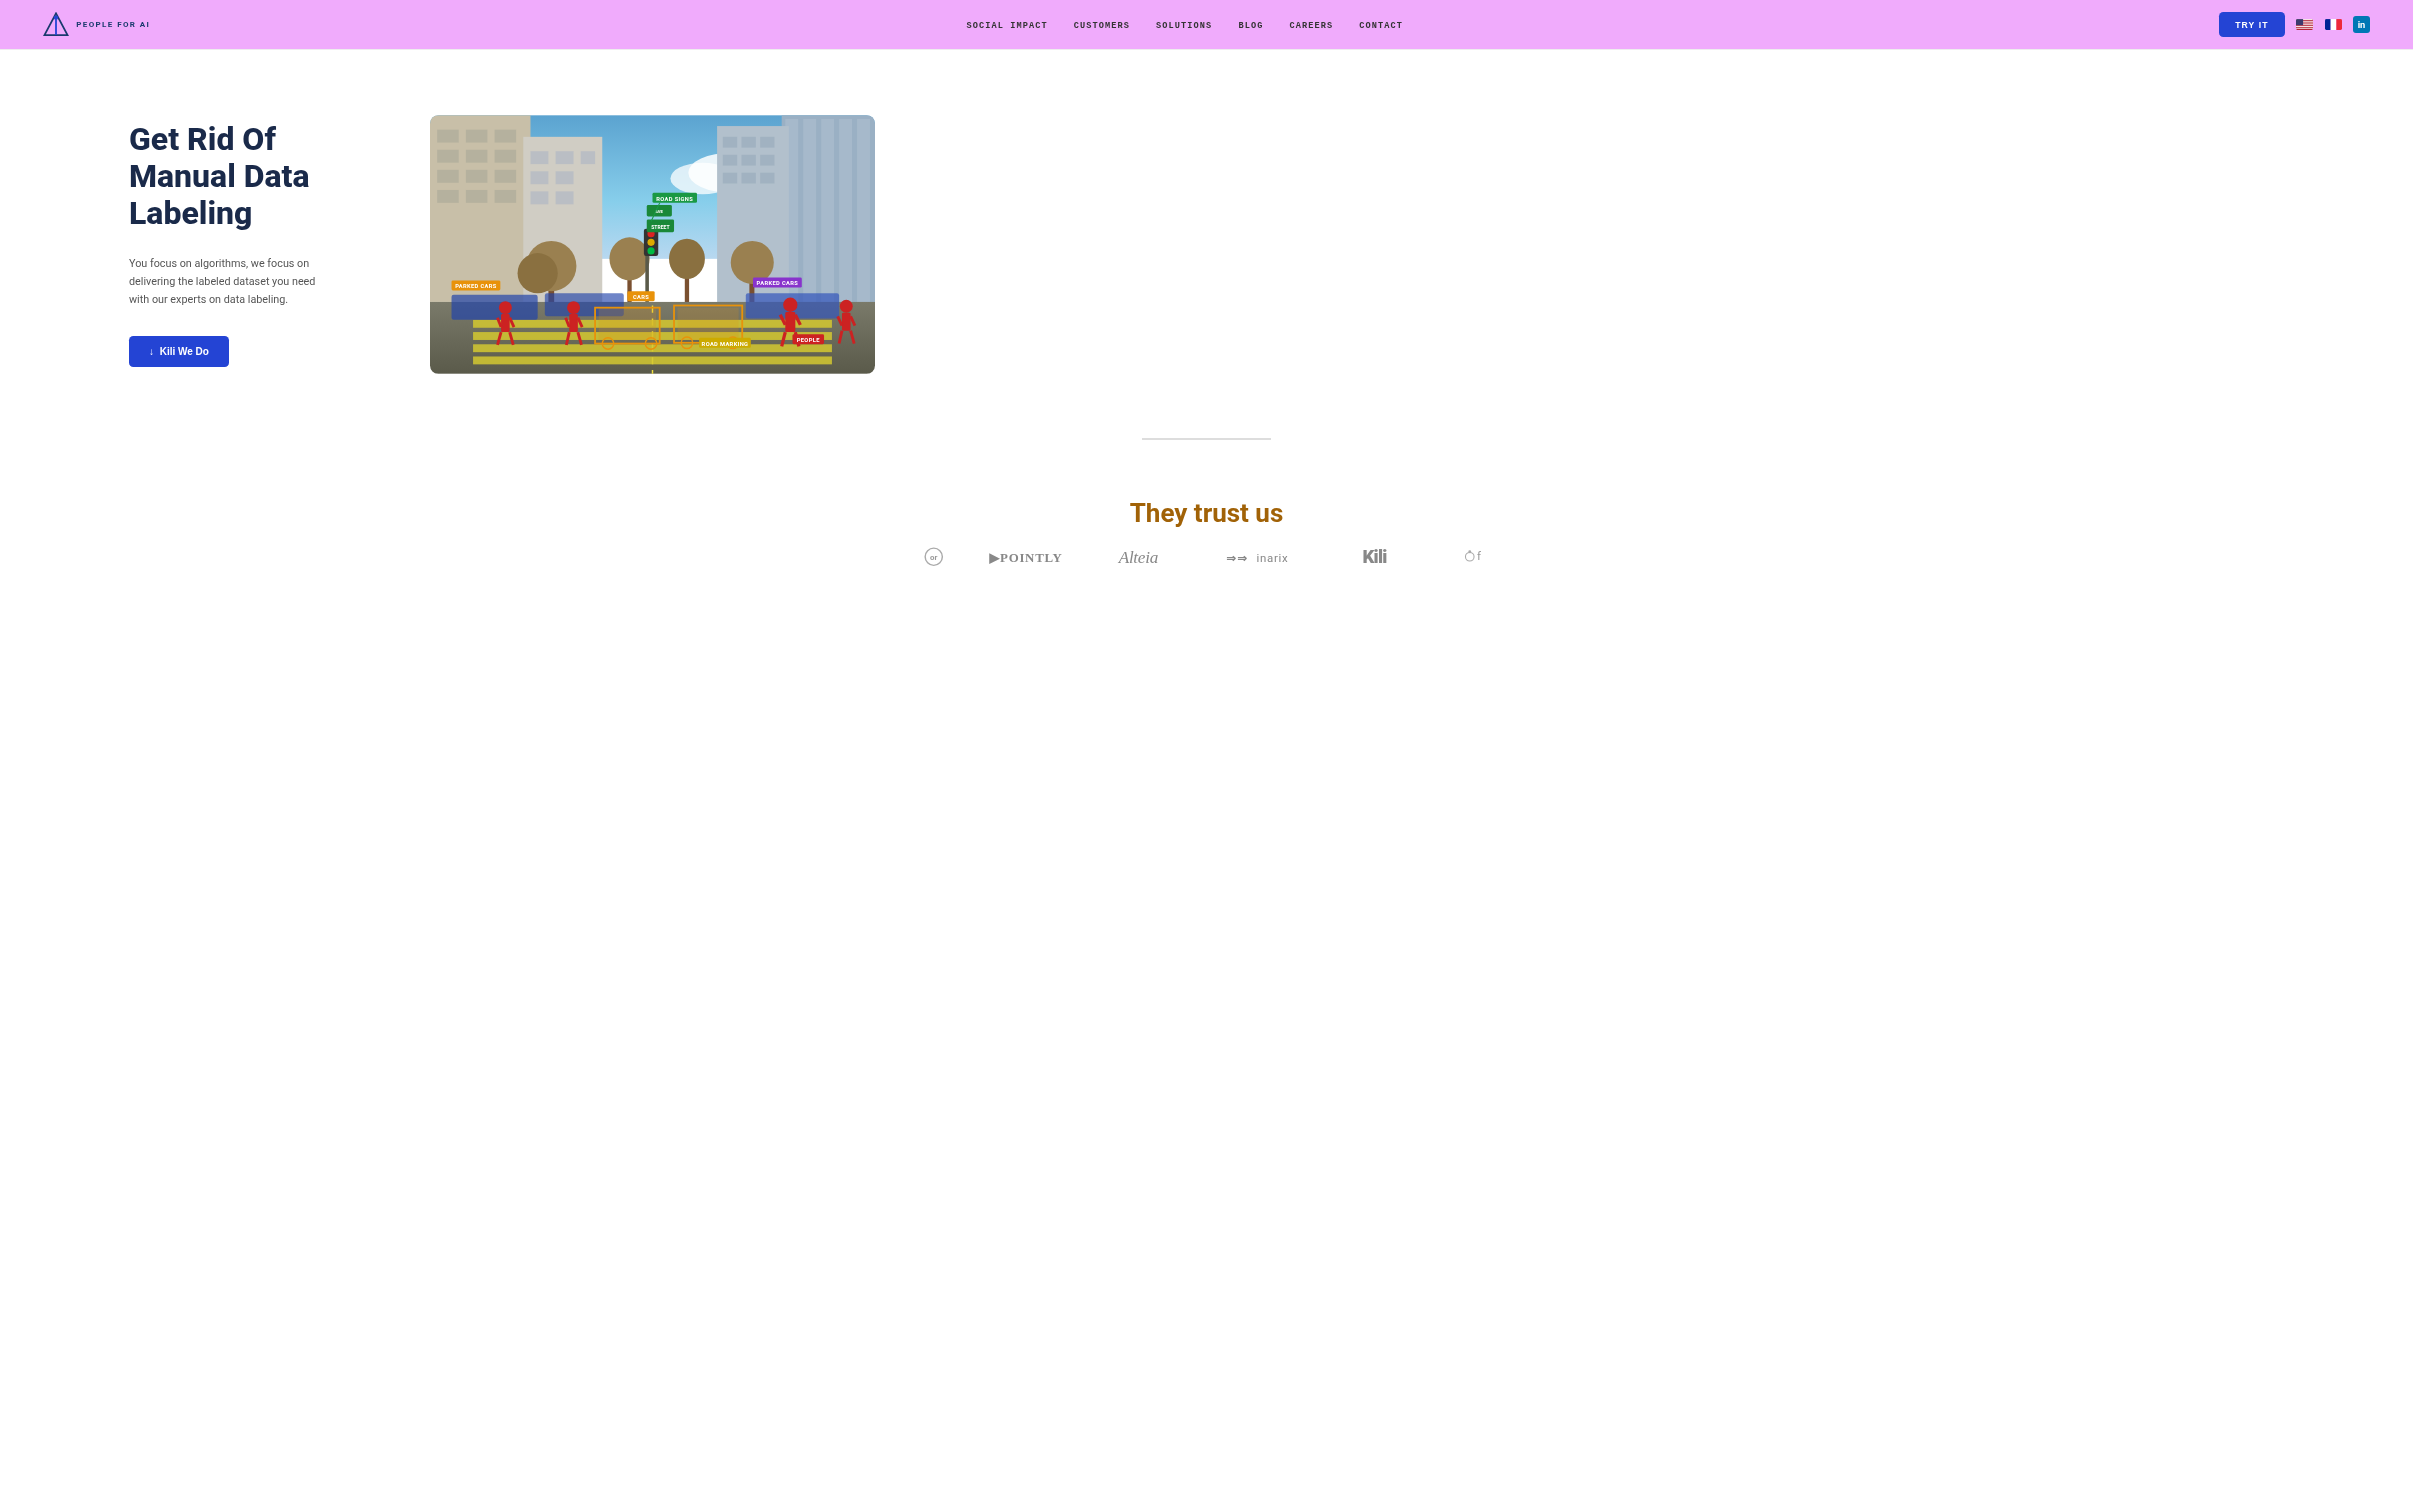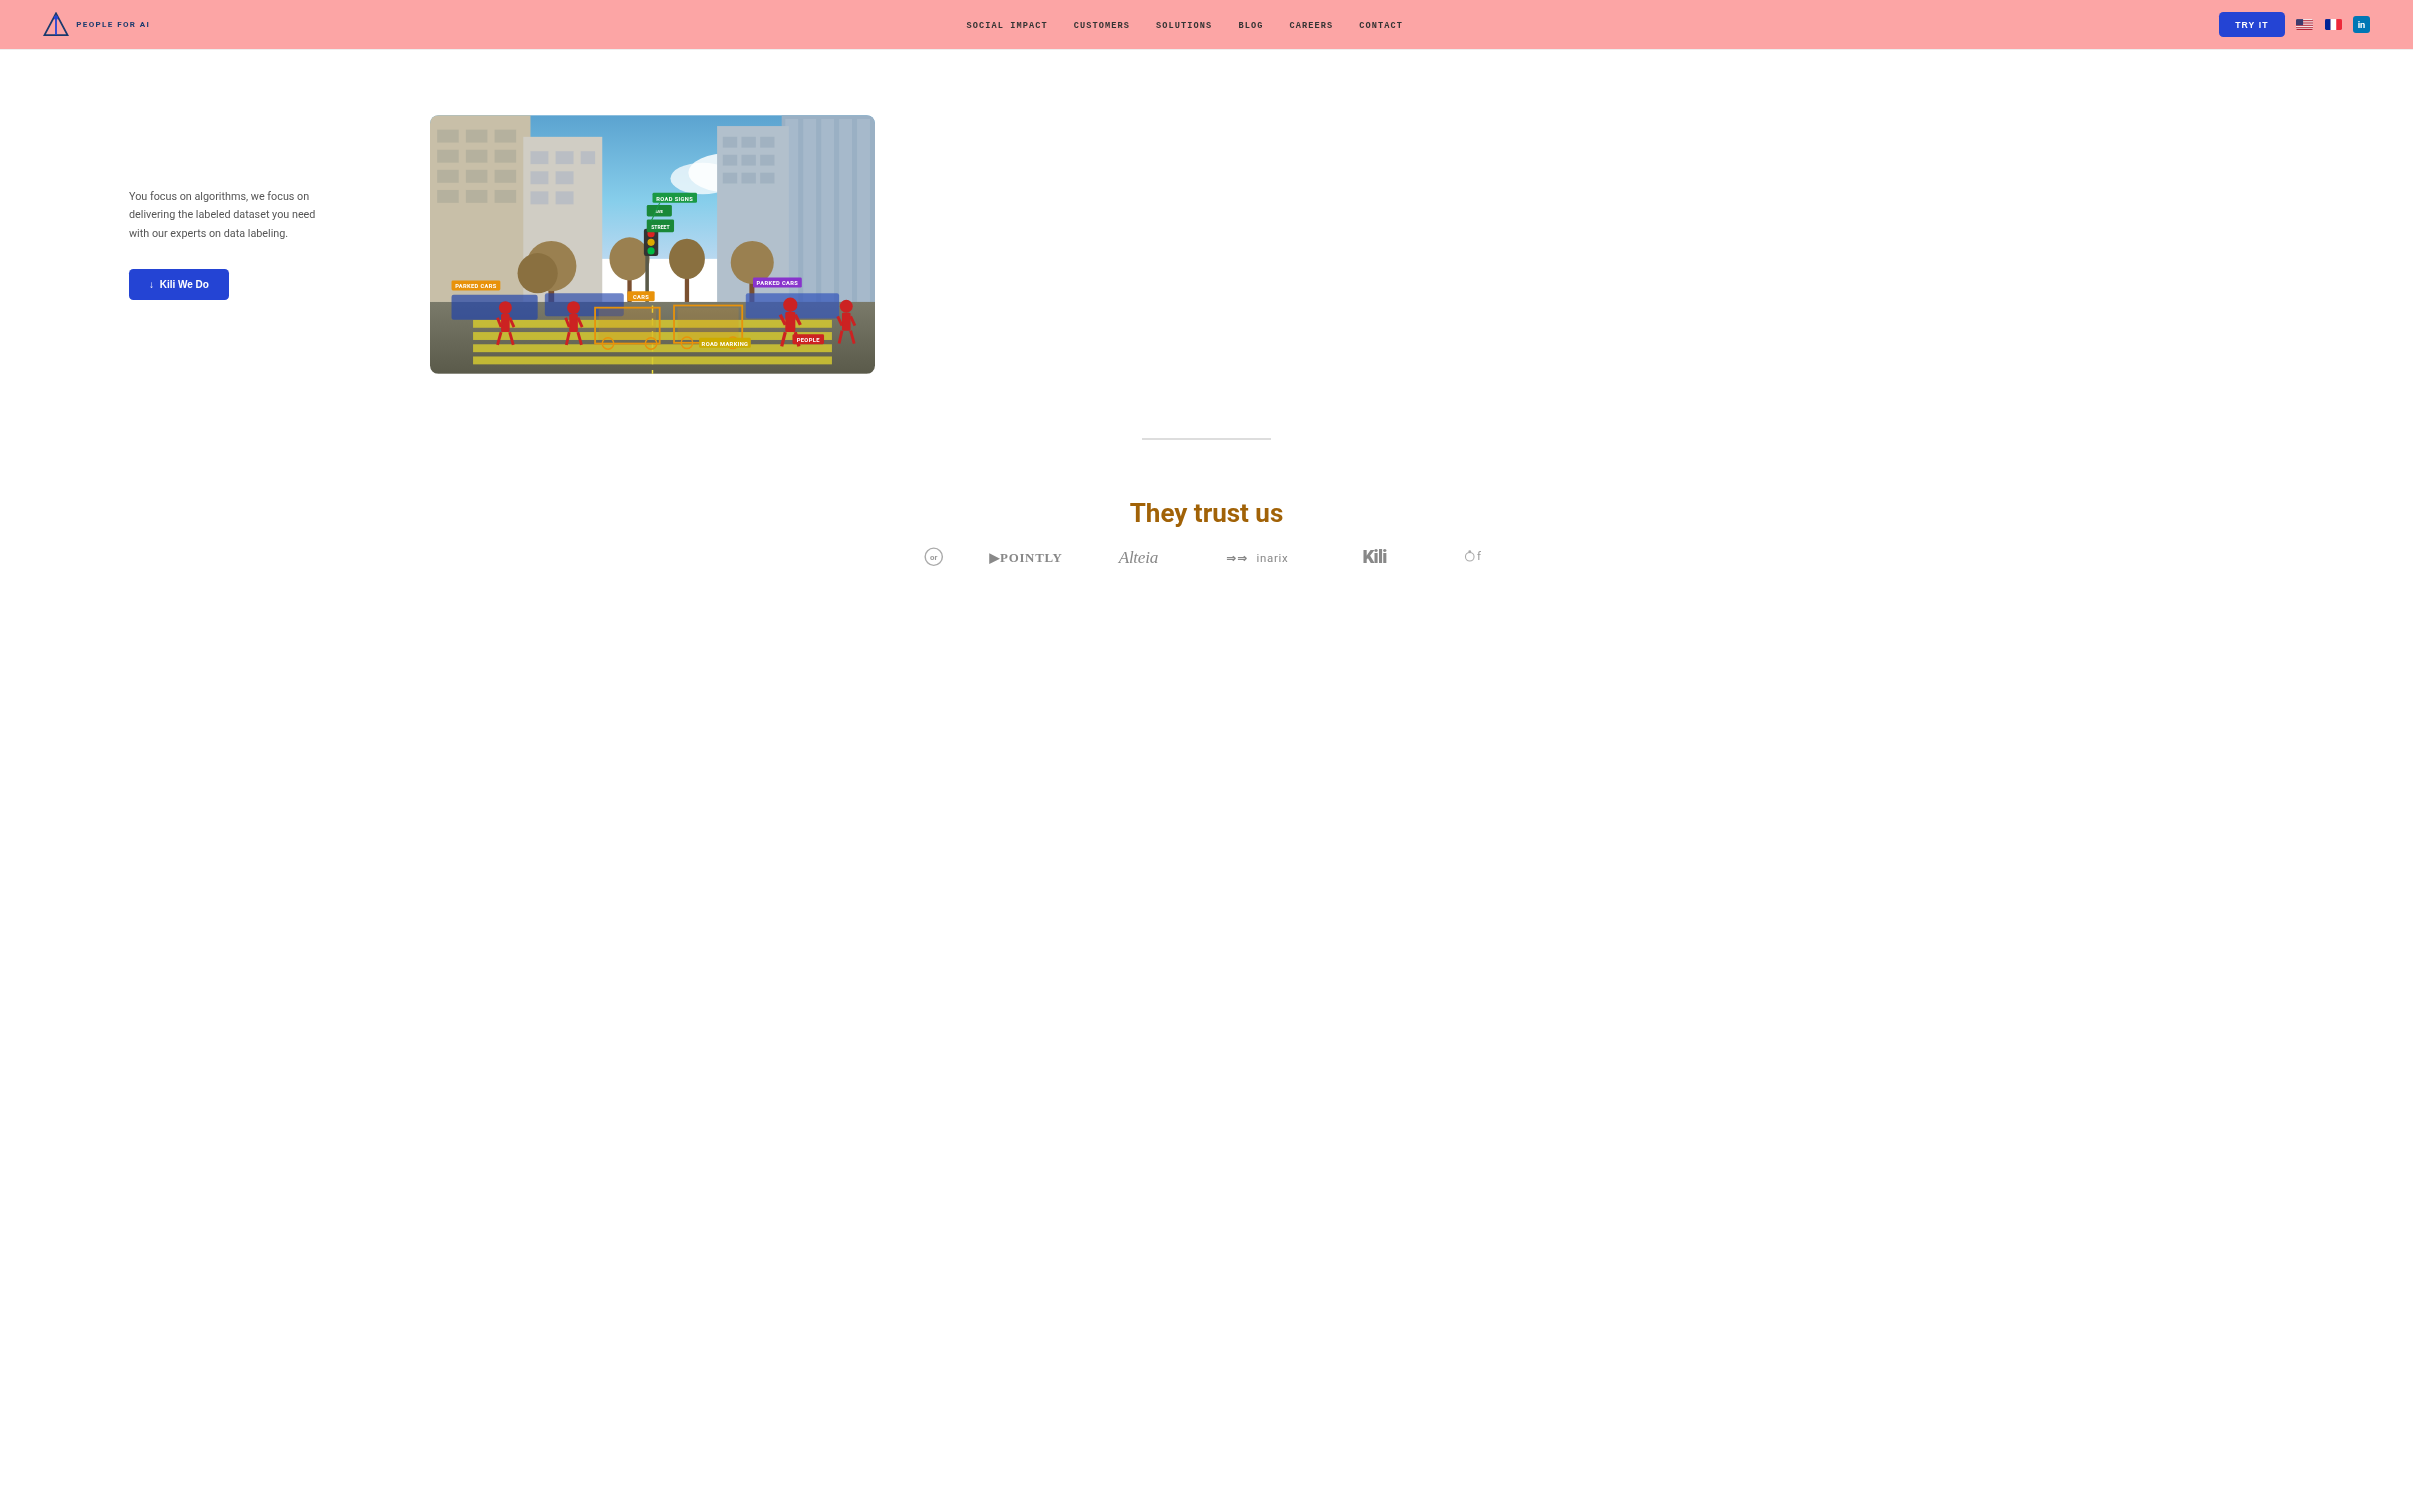--- a/index.html
+++ b/index.html
@@ -16,21 +16,21 @@
     }
 
     
     .navbar {
       display: flex;
       align-items: center;
       justify-content: space-between;
       padding: 0 43px;
       height: 50px;
       border-bottom: 0.7px solid #eee;
-      background: #fca5a5;
+      background: #f0abfc;
       position: sticky;
       top: 0;
       z-index: 100;
     }
 
     .nav-logo {
       display: flex;
       align-items: center;
       gap: 7.2px;
       text-decoration: none;
@@ -271,20 +271,21 @@
     </svg>
 
     <div class="linkedin-icon">
       <span>in</span>
     </div>
   </div>
 </nav>
 
 <section class="hero">
   <div class="hero-left">
+    <h1 class="hero-title">Get Rid Of Manual Data Labeling</h1>
     <p class="hero-desc">You focus on algorithms, we focus on delivering the labeled dataset you need with our experts on data labeling.</p>
     <button class="what-we-do-btn">
       <span>↓</span>
       <span>Kili We Do</span>
     </button>
   </div>
 
   <div class="hero-image-container">
     
     <svg viewBox="0 0 620 360" xmlns="http://www.w3.org/2000/svg" style="width:100%;height:100%">

